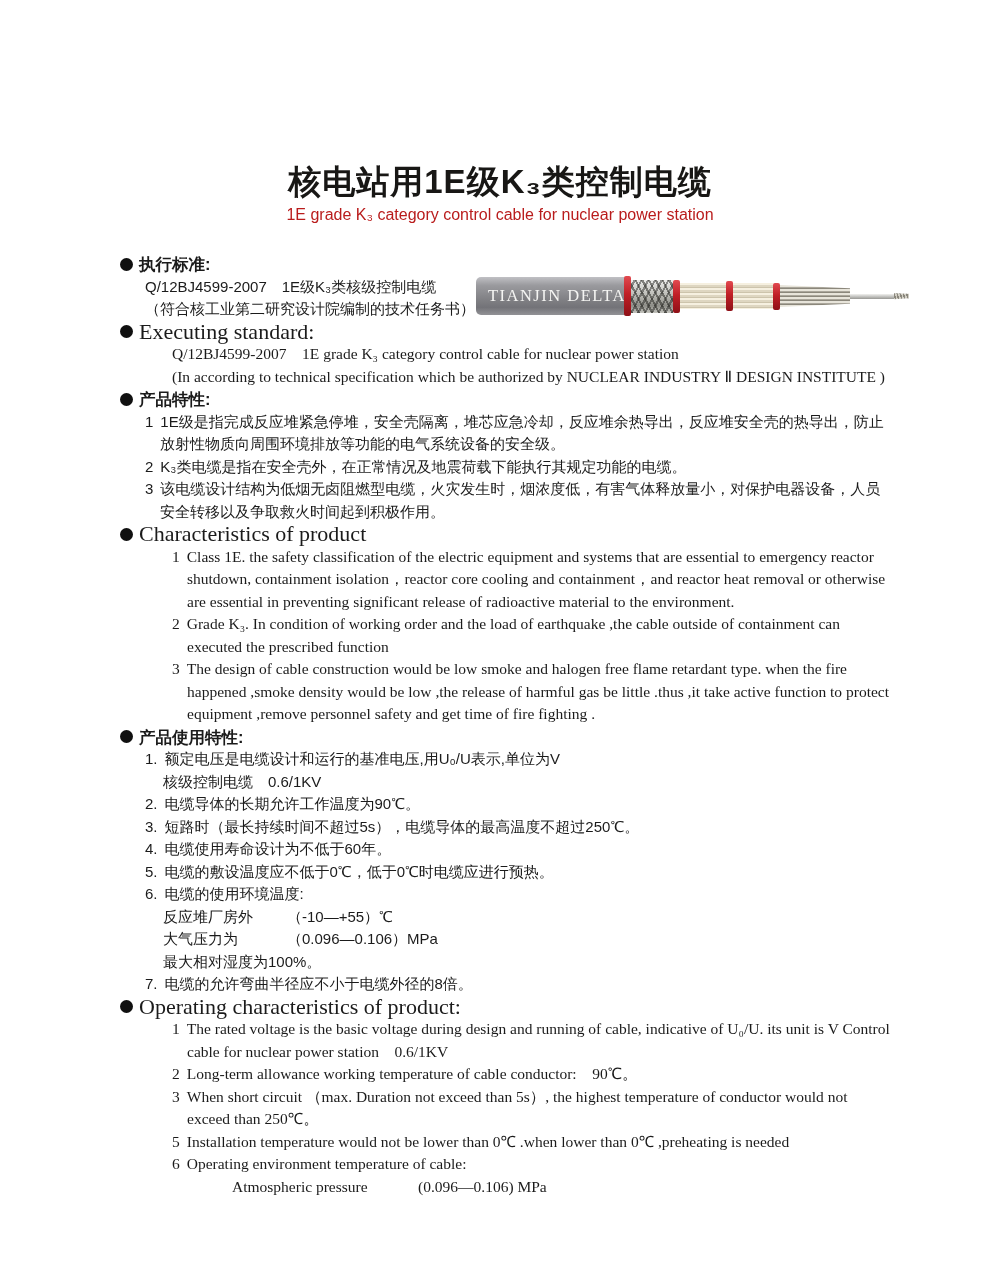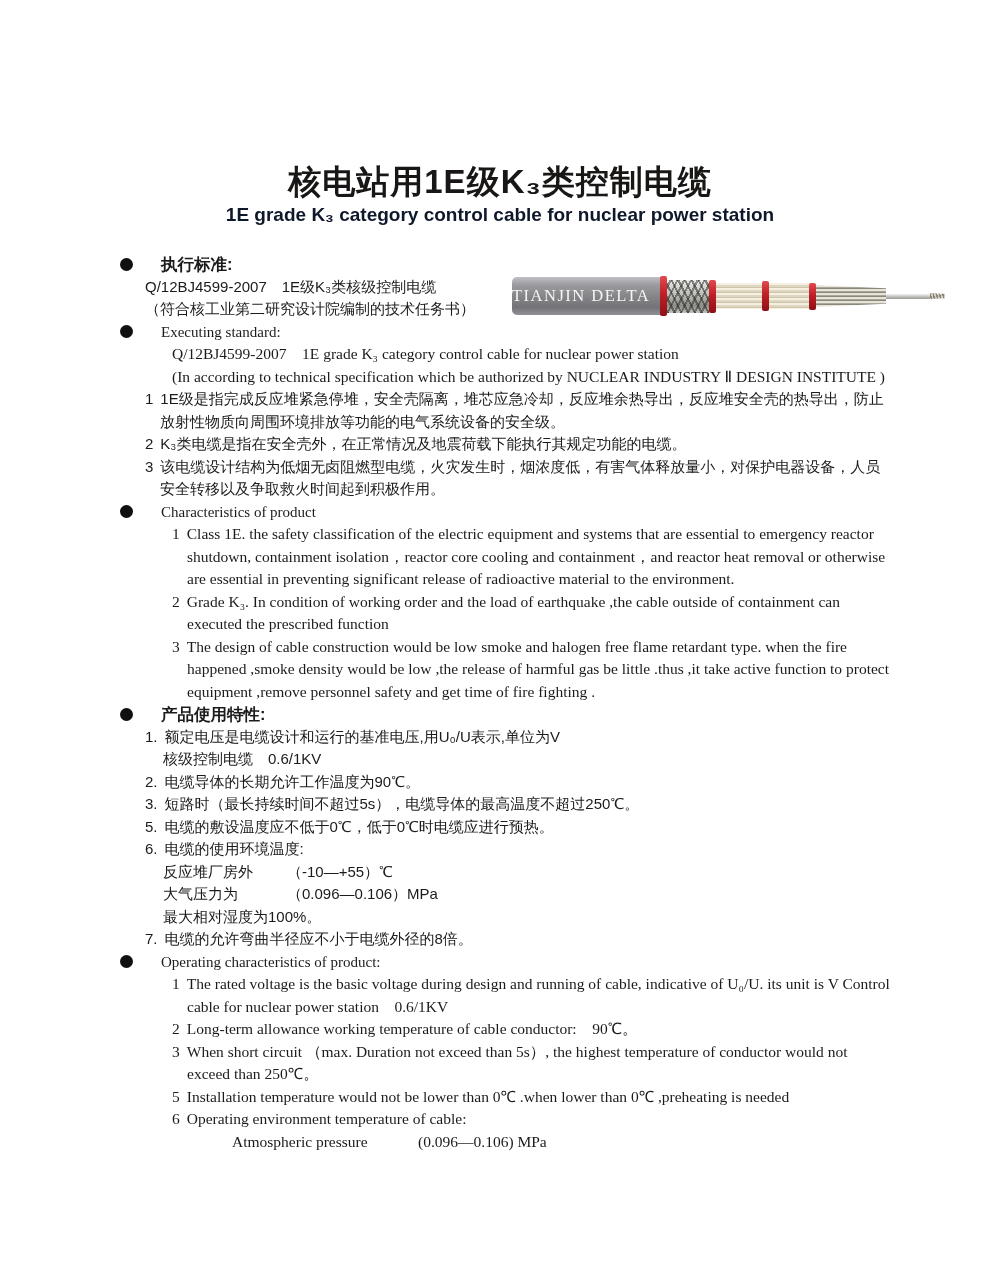--- a/index.html
+++ b/index.html
@@ -17,31 +17,31 @@
     margin:0;
     font-size:33px;
     font-weight:bold;
     line-height:40px;
     letter-spacing:1px;
     color:#181715;
     font-family:"Liberation Sans",sans-serif;
   }
   .title-en{
     margin:0;
-    font-size:19px;
-    font-weight:bold;
+    font-size:16px;
+    font-weight:normal;
     line-height:25px;
-    color:#0f172a;
+    color:#b91c1c;
     font-family:"Liberation Sans",sans-serif;
   }
   .content{margin:26px 110px 0 120px;}
-  .hd{display:flex;align-items:center;gap:28px;line-height:22.5px;}
+  .hd{display:flex;align-items:center;gap:6px;line-height:22.5px;}
   .bullet{width:13px;height:13px;border-radius:50%;background:#101010;flex:0 0 auto;}
   .hd-zh{font-weight:bold;font-size:16.5px;font-family:"Liberation Sans",sans-serif;}
-  .hd-en{font-size:15px;font-family:"Liberation Serif",serif;}
+  .hd-en{font-size:22px;font-family:"Liberation Serif",serif;}
   .body{padding-left:25px;margin:0;}
   p{margin:0;}
   .ln{font-size:15px;line-height:22.5px;}
   .zh{font-family:"Liberation Sans",sans-serif;font-size:15px;}
   .en{font-family:"Liberation Serif",serif;font-size:15.5px;margin-left:27px;}
   .item{padding-left:15px;text-indent:-15px;}
   .item .num{margin-right:7px;}
   .sub{padding-left:18px;}
   .kv{padding-left:18px;}
   .kv .k{display:inline-block;min-width:124px;}
@@ -50,21 +50,21 @@
 
   
   .cable{
     position:absolute;left:476px;top:272px;width:408px;height:48px;
     display:flex;align-items:center;
   }
   .jacket{
     width:150px;height:38px;flex:0 0 auto;
     border-radius:5px 2px 2px 5px;
     background:linear-gradient(to bottom,#c0c0c4 0%,#9a9a9e 22%,#838387 55%,#737378 80%,#929296 100%);
-    display:flex;align-items:center;justify-content:flex-start;margin-left:36px;
+    display:flex;align-items:center;justify-content:flex-end;
   }
   .brand{
     color:#f5f5f3;font-family:"Liberation Serif",serif;
     font-size:16.5px;letter-spacing:1.5px;white-space:nowrap;
   }
   .band{flex:0 0 auto;width:7px;border-radius:2px;
     background:linear-gradient(to bottom,#e14a50 0%,#c01f26 45%,#8e1017 100%);}
   .b1{height:40px;margin-left:-2px;}
   .b2{height:33px;}
   .b3{height:30px;}
@@ -139,20 +139,24 @@
         <span class="bullet"></span>
         <span class="hd-en">Executing standard:</span>
       </div>
       <div class="body">
         <p class="ln en">Q/12BJ4599-2007　1E grade K₃ category control cable for nuclear power station</p>
         <p class="ln en">(In according to technical specification which be authorized by NUCLEAR INDUSTRY Ⅱ DESIGN INSTITUTE )</p>
       </div>
     </div>
 
     <div class="sec">
+      <div class="hd">
+        <span class="bullet"></span>
+        <span class="hd-zh">产品特性:</span>
+      </div>
       <div class="body">
         <p class="ln zh item"><span class="num">1</span><span>1E级是指完成反应堆紧急停堆，安全壳隔离，堆芯应急冷却，反应堆余热导出，反应堆安全壳的热导出，防止放射性物质向周围环境排放等功能的电气系统设备的安全级。</span></p>
         <p class="ln zh item"><span class="num">2</span><span>K₃类电缆是指在安全壳外，在正常情况及地震荷载下能执行其规定功能的电缆。</span></p>
         <p class="ln zh item"><span class="num">3</span><span>该电缆设计结构为低烟无卤阻燃型电缆，火灾发生时，烟浓度低，有害气体释放量小，对保护电器设备，人员安全转移以及争取救火时间起到积极作用。</span></p>
       </div>
     </div>
 
     <div class="sec">
       <div class="hd">
         <span class="bullet"></span>
@@ -168,20 +172,21 @@
     <div class="sec">
       <div class="hd">
         <span class="bullet"></span>
         <span class="hd-zh">产品使用特性:</span>
       </div>
       <div class="body">
         <p class="ln zh item"><span class="num">1.</span><span>额定电压是电缆设计和运行的基准电压,用U₀/U表示,单位为V</span></p>
         <p class="ln zh sub">核级控制电缆　0.6/1KV</p>
         <p class="ln zh item"><span class="num">2.</span><span>电缆导体的长期允许工作温度为90℃。</span></p>
         <p class="ln zh item"><span class="num">3.</span><span>短路时（最长持续时间不超过5s），电缆导体的最高温度不超过250℃。</span></p>
+        <p class="ln zh item"><span class="num">4.</span><span>电缆使用寿命设计为不低于60年。</span></p>
         <p class="ln zh item"><span class="num">5.</span><span>电缆的敷设温度应不低于0℃，低于0℃时电缆应进行预热。</span></p>
         <p class="ln zh item"><span class="num">6.</span><span>电缆的使用环境温度:</span></p>
         <p class="ln zh kv"><span class="k">反应堆厂房外</span><span>（-10—+55）℃</span></p>
         <p class="ln zh kv"><span class="k">大气压力为</span><span>（0.096—0.106）MPa</span></p>
         <p class="ln zh sub">最大相对湿度为100%。</p>
         <p class="ln zh item"><span class="num">7.</span><span>电缆的允许弯曲半径应不小于电缆外径的8倍。</span></p>
       </div>
     </div>
 
     <div class="sec">

